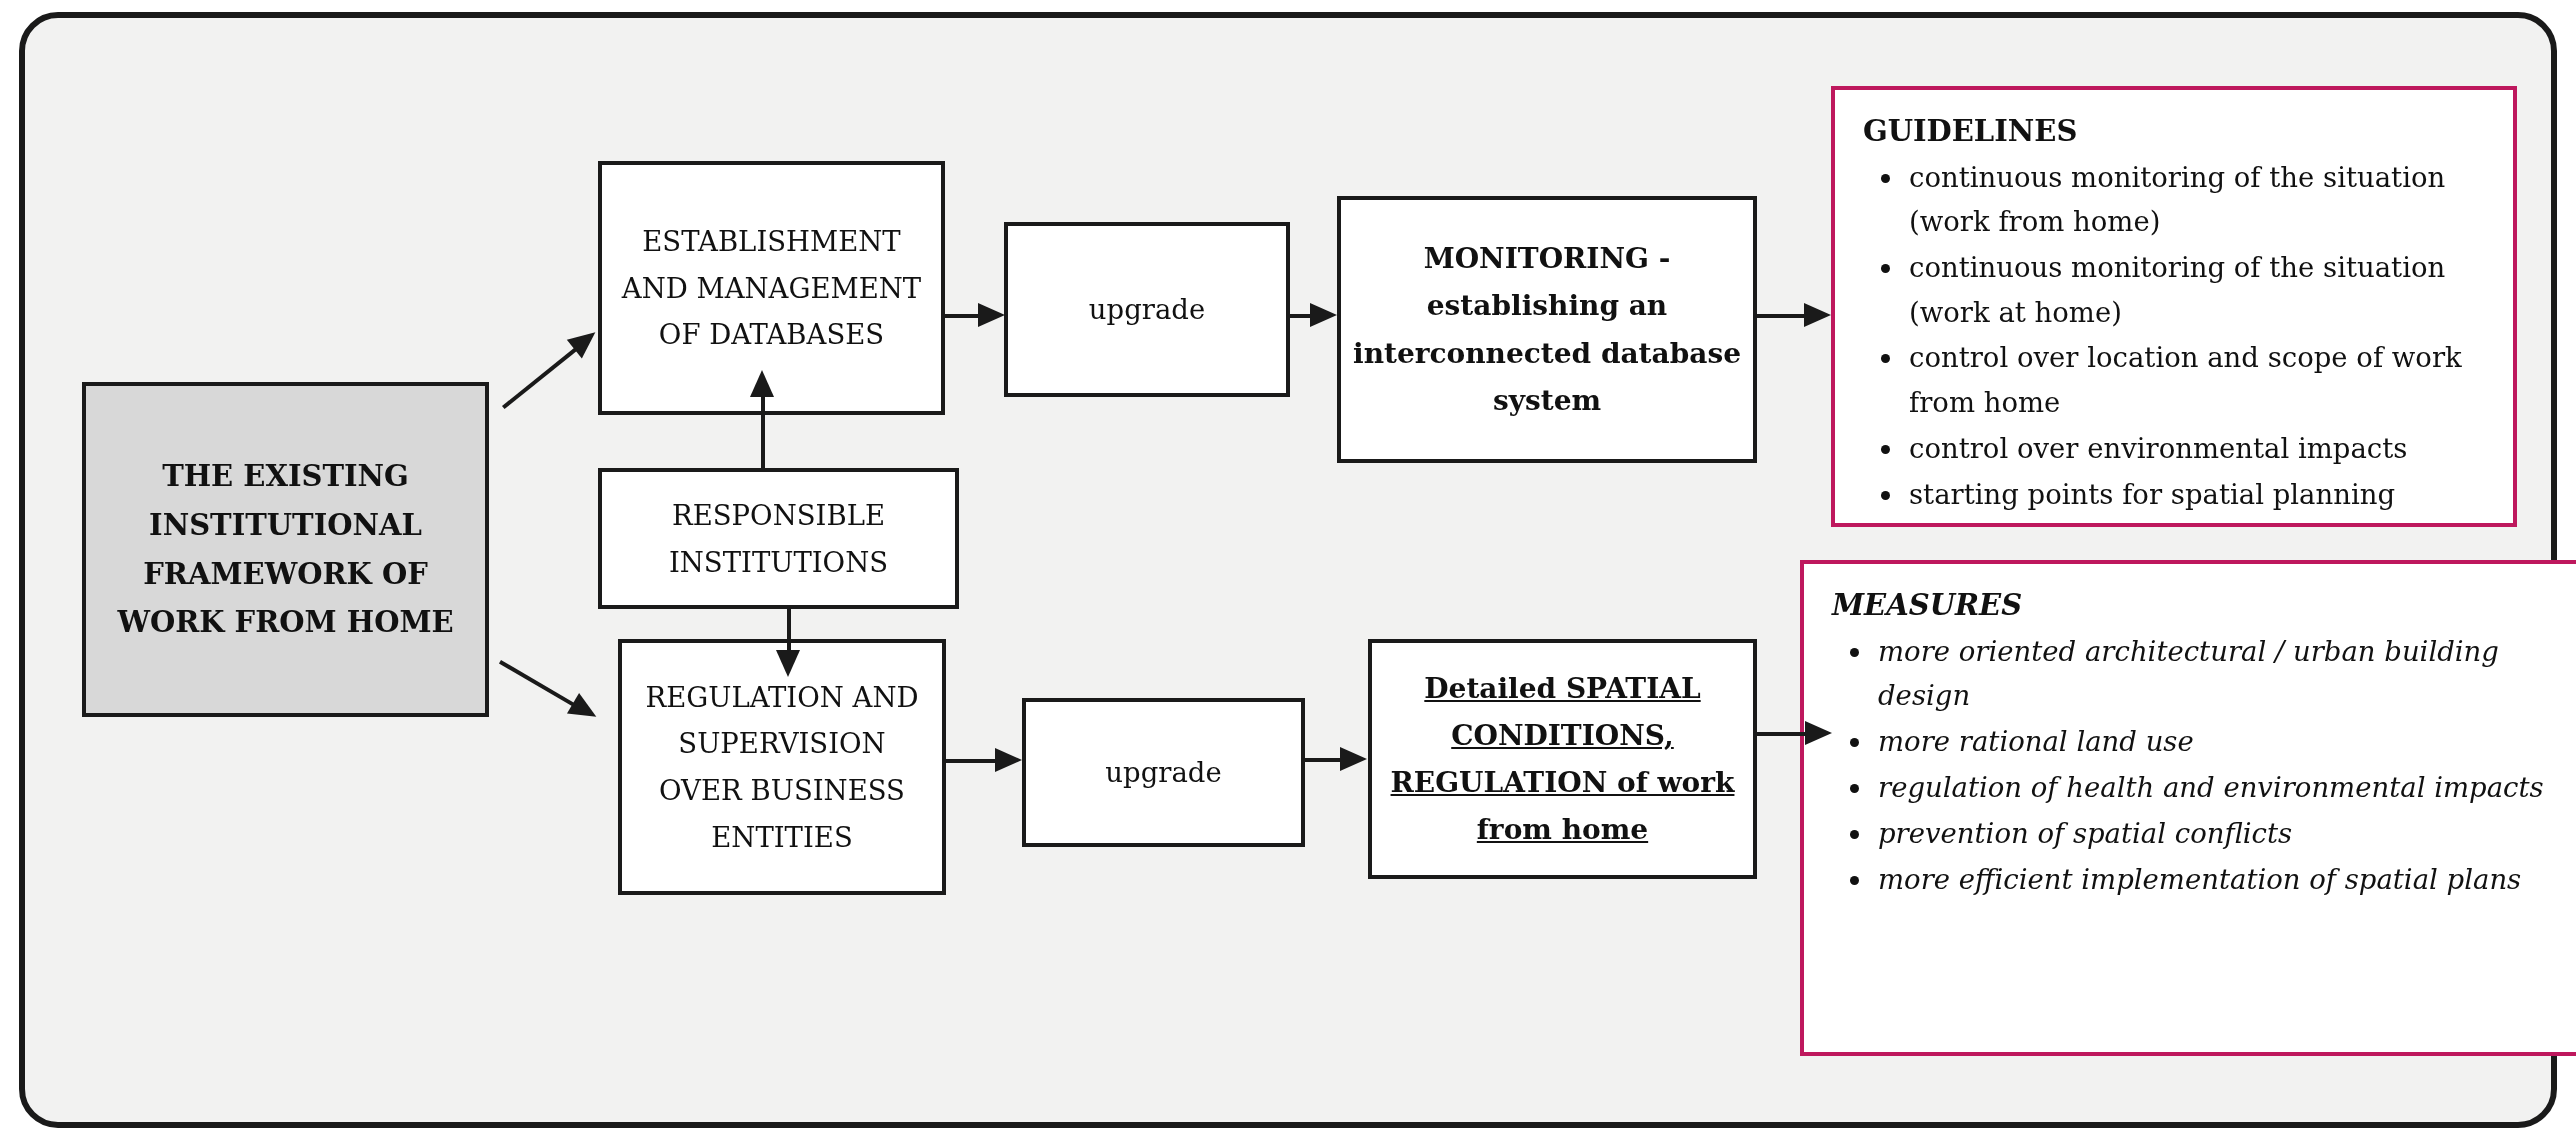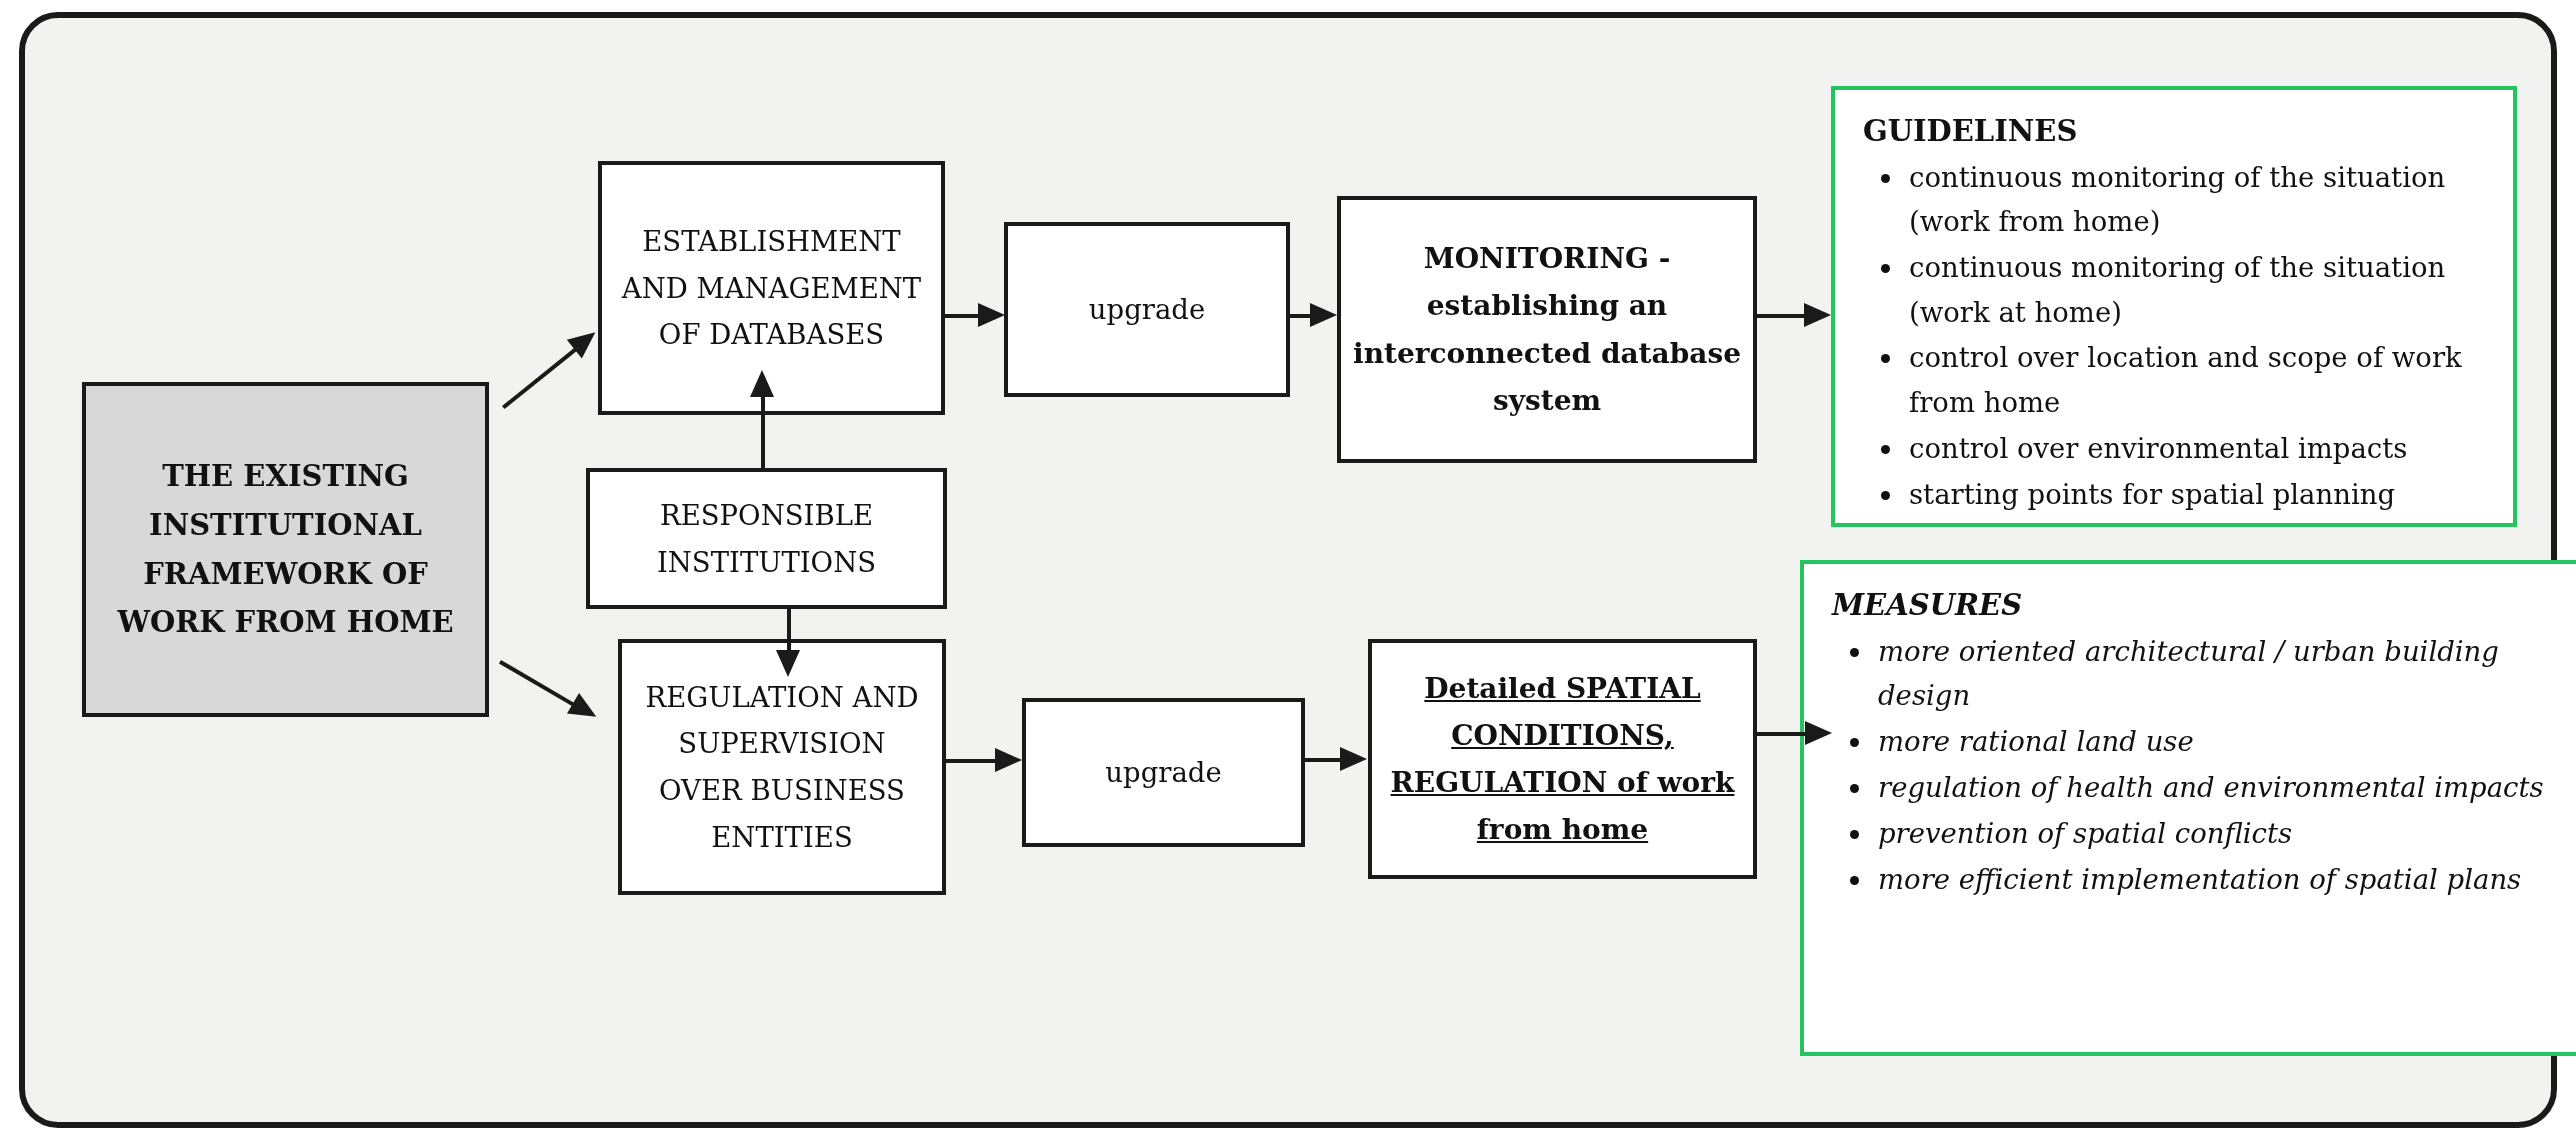--- a/index.html
+++ b/index.html
@@ -46,21 +46,21 @@
     line-height: 1.68;
   }
   .box.boldtext {
     font-weight: bold;
     font-size: 28px;
     line-height: 1.68;
   }
   .panel {
     position: absolute;
     background: #ffffff;
-    border: 4px solid #22c55e;
+    border: 4px solid #be185d;
     box-sizing: border-box;
     padding: 20px 31px 0 28px;
     overflow: hidden;
   }
   .panel h3 {
     margin: 4px 0 6.7px 0;
     font-size: 29px;
     font-weight: bold;
   }
   .panel ul {
@@ -139,21 +139,21 @@
   <div class="frame"></div>
 
   <div class="box gray" style="left:82px; top:382px; width:407px; height:335px;justify-content:center;">
     <span>THE EXISTING INSTITUTIONAL FRAMEWORK OF WORK FROM HOME</span>
   </div>
 
   <div class="box" style="left:598px; top:161px; width:347px; height:254px;">
     <span>ESTABLISHMENT AND MANAGEMENT OF DATABASES</span>
   </div>
 
-  <div class="box" style="left:586px; top:468px; width:361px; height:141px;">
+  <div class="box" style="left:598px; top:468px; width:361px; height:141px;">
     <span>RESPONSIBLE INSTITUTIONS</span>
   </div>
 
   <div class="box" style="left:618px; top:639px; width:328px; height:256px;">
     <span>REGULATION AND SUPERVISION OVER BUSINESS ENTITIES</span>
   </div>
 
   <div class="box" style="left:1004px; top:222px; width:286px; height:175px;">
     <span>upgrade</span>
   </div>

